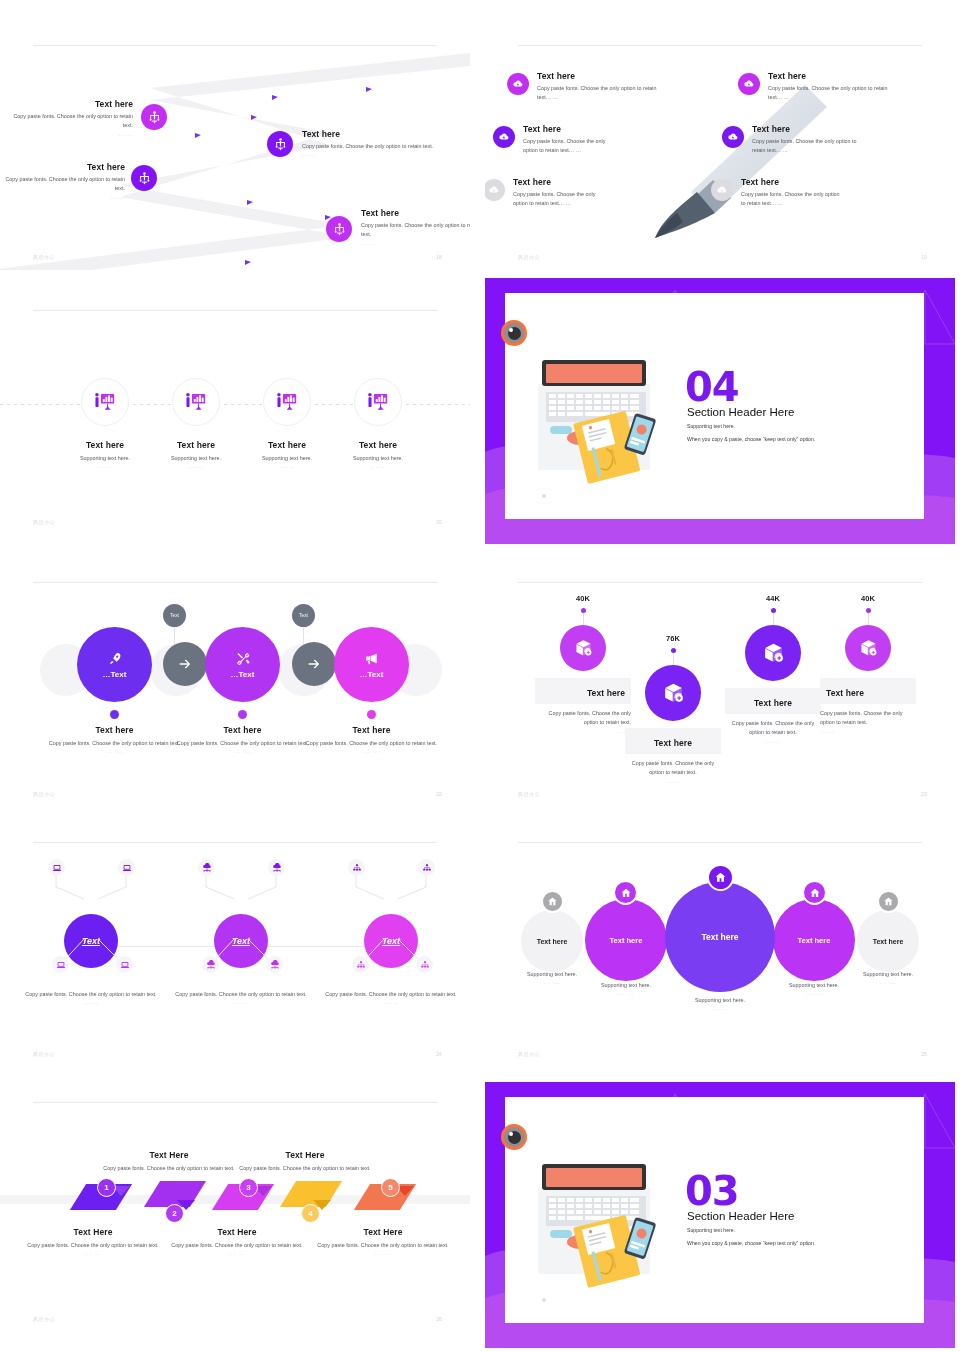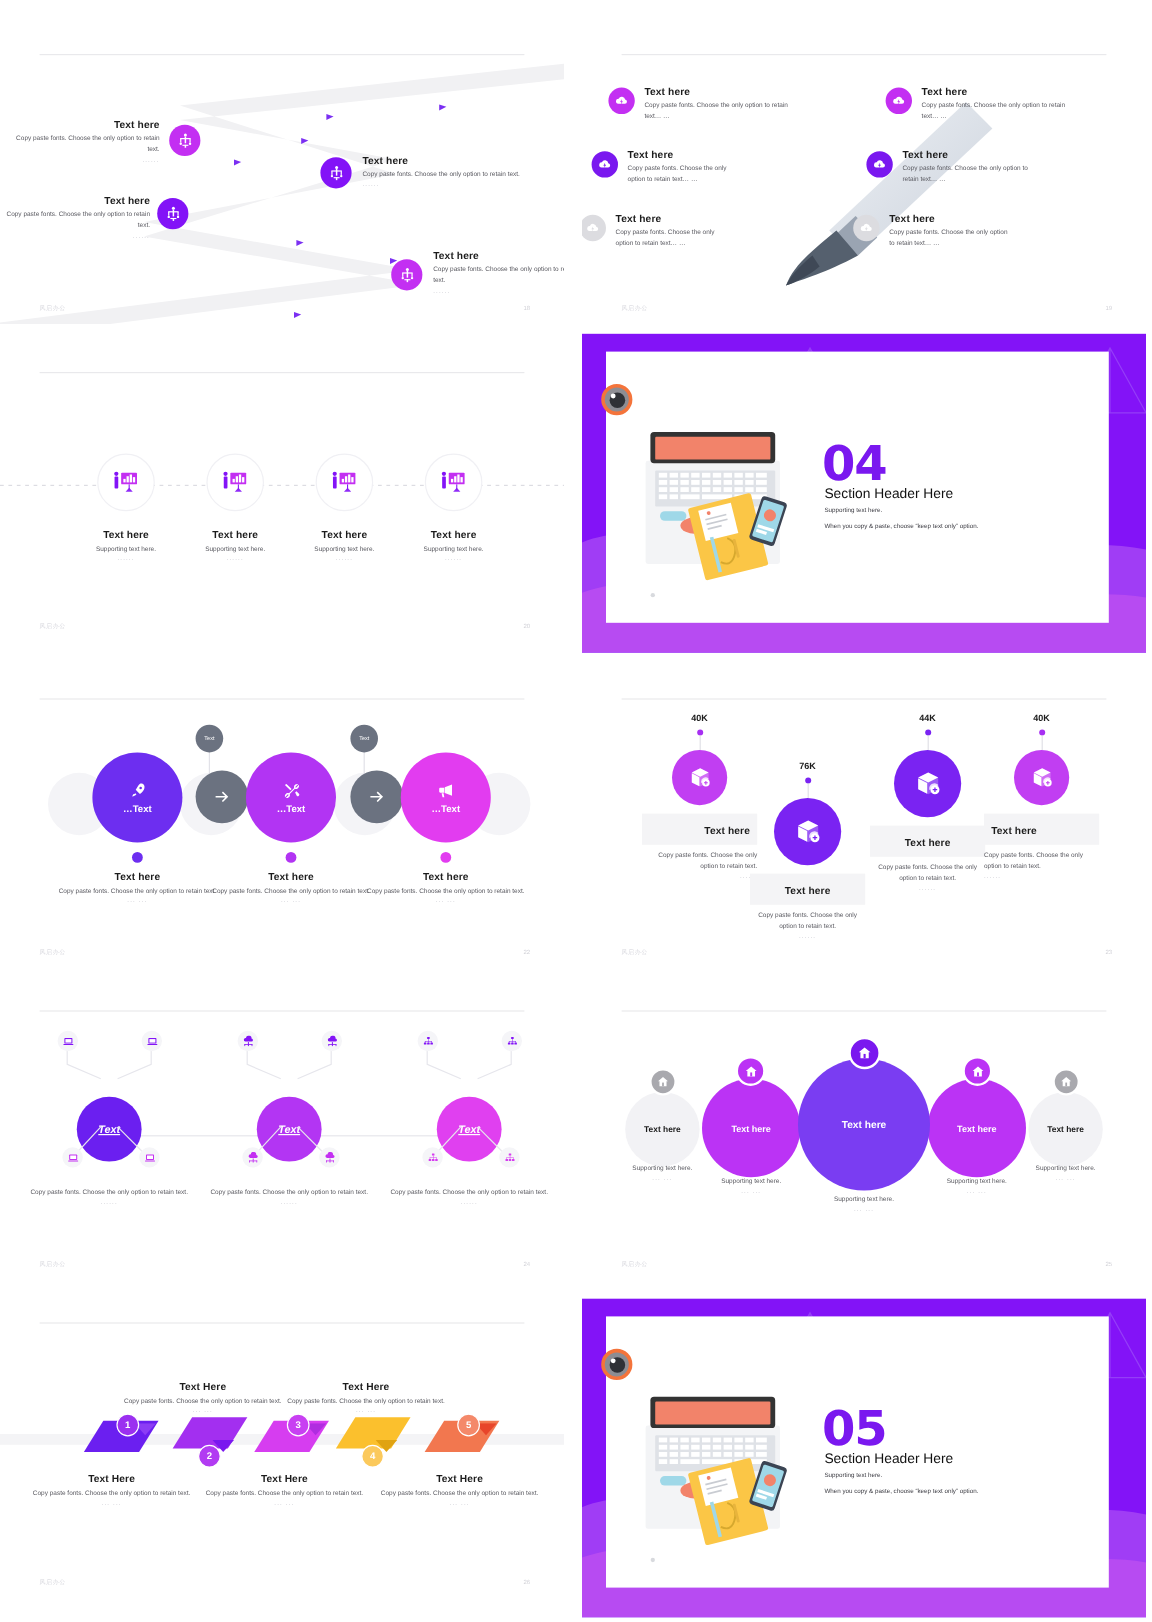--- a/index.html
+++ b/index.html
@@ -1185,19 +1185,19 @@
         <rect x="98" y="60" width="22" height="38" rx="3" fill="#3b4453"></rect>
         <rect x="100" y="63" width="18" height="32" rx="1.5" fill="#9fd8e8"></rect>
         <circle cx="109" cy="74" r="5" fill="#f2836a"></circle>
         <rect x="102" y="84" width="14" height="2.6" fill="#fff"></rect>
         <rect x="102" y="88" width="9" height="2.6" fill="#fff"></rect>
       </g>
       <ellipse cx="14" cy="132" rx="10" ry="14" fill="#fff"></ellipse>
       <circle cx="14" cy="140" r="1.8" fill="#d8dade"></circle>
     </svg>
 
-    <div class="num" style="left:200px;top:92px;font-size:40px;letter-spacing:-1px;">05</div>
+    <div class="num" style="left:200px;top:92px;font-size:40px;letter-spacing:-1px;">03</div>
     <div class="hdr" style="left:202px;top:128px;font-size:11.5px;">Section Header Here</div>
     <div class="sub" style="left:202px;top:145px;font-size:5.2px;">Supporting text here.</div>
     <div class="sub" style="left:202px;top:158px;font-size:5.2px;">When you copy &amp; paste, choose “keep text only” option.</div>
   </div>
 
 </div>
 
 </body></html>

